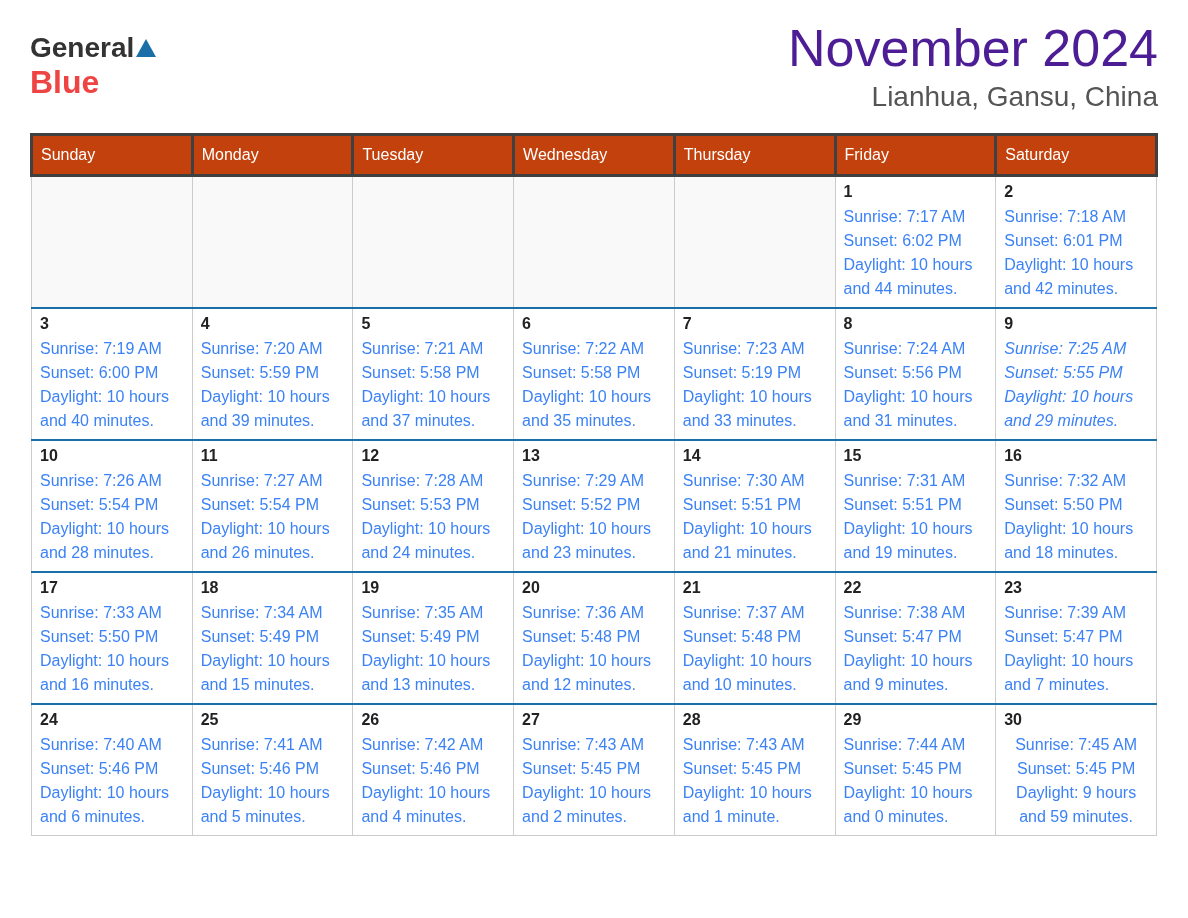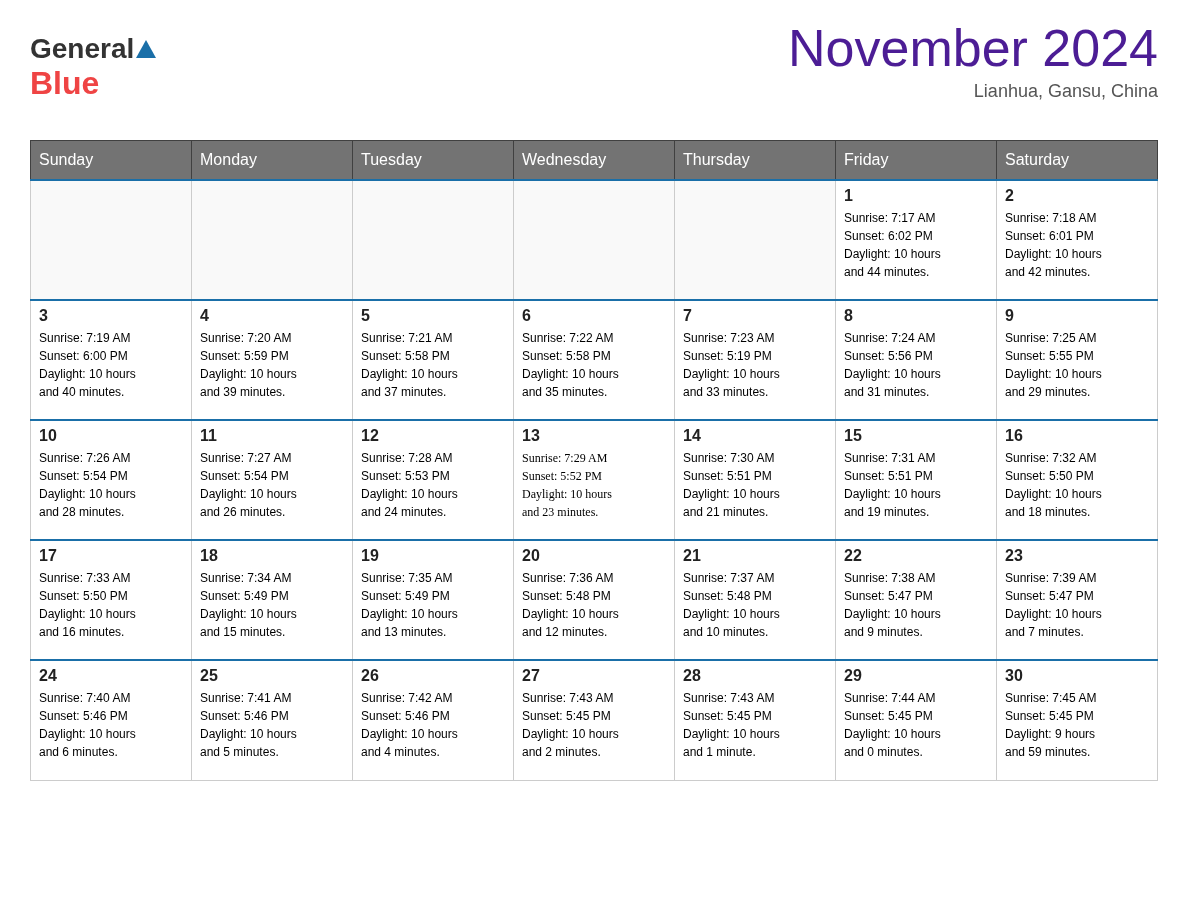--- a/index.html
+++ b/index.html
@@ -5,22 +5,22 @@
     * { box-sizing: border-box; margin: 0; padding: 0; }
     body {
       font-family: Arial, sans-serif;
       background: #fff;
       padding: 20px 30px;
       color: #333;
     }
     .header {
       display: flex;
       justify-content: space-between;
-      align-items: flex-end;
-      margin-bottom: 38px;
+      align-items: center;
+      margin-bottom: 20px;
     }
     .logo {
       display: flex;
       flex-direction: column;
       align-items: flex-start;
     }
     .logo-text {
       font-size: 28px;
       font-weight: bold;
       color: #333;
@@ -48,55 +48,55 @@
     .title-section {
       text-align: right;
     }
     .month-title {
       font-size: 52px;
       font-weight: normal;
       color: #4c1d95;
       line-height: 1.1;
     }
     .location-title {
-      font-size: 18px;
+      font-size: 28px;
       color: #555;
       margin-top: 4px;
     }
     .calendar {
       width: 100%;
       border-collapse: collapse;
       border: 1px solid #aaa;
     }
     .calendar th {
-      background-color: #737373;
+      background-color: #c2410c;
       color: #fff;
       padding: 10px 8px;
       text-align: left;
       font-size: 16px;
       font-weight: normal;
-      border: 1px solid #404040;
+      border: 3px solid #404040;
     }
     .calendar td {
       vertical-align: top;
       padding: 6px 8px;
       border: 1px solid #ccc;
       width: calc(100% / 7);
       min-height: 110px;
       height: 120px;
     }
     .day-number {
       font-size: 16px;
       font-weight: bold;
       color: #222;
       margin-bottom: 4px;
     }
     .day-info {
-      font-size: 12px;
-      color: #000000;
+      font-size: 16px;
+      color: #3b82f6;
       line-height: 1.5;
     }
     .calendar tr {
       border-bottom: 2px solid #1a6fa8;
     }
     .calendar tbody tr:last-child {
       border-bottom: none;
     }
     .empty-cell {
       background: #f9f9f9;
@@ -193,21 +193,21 @@
         </td>
         <td>
           <div class="day-number">8</div>
           <div class="day-info" style="white-space: pre-line;">Sunrise: 7:24 AM
 Sunset: 5:56 PM
 Daylight: 10 hours
 and 31 minutes.</div>
         </td>
         <td>
           <div class="day-number">9</div>
-          <div class="day-info" style="white-space: pre-line;">Sunrise: 7:25 AM
+          <div class="day-info" style="white-space: pre-line; font-style: italic;">Sunrise: 7:25 AM
 Sunset: 5:55 PM
 Daylight: 10 hours
 and 29 minutes.</div>
         </td>
       </tr>
       <tr>
         <td>
           <div class="day-number">10</div>
           <div class="day-info" style="white-space: pre-line;">Sunrise: 7:26 AM
 Sunset: 5:54 PM
@@ -223,21 +223,21 @@
         </td>
         <td>
           <div class="day-number">12</div>
           <div class="day-info" style="white-space: pre-line;">Sunrise: 7:28 AM
 Sunset: 5:53 PM
 Daylight: 10 hours
 and 24 minutes.</div>
         </td>
         <td>
           <div class="day-number">13</div>
-          <div class="day-info" style="white-space: pre-line; font-family: Liberation Serif, serif;">Sunrise: 7:29 AM
+          <div class="day-info" style="white-space: pre-line;">Sunrise: 7:29 AM
 Sunset: 5:52 PM
 Daylight: 10 hours
 and 23 minutes.</div>
         </td>
         <td>
           <div class="day-number">14</div>
           <div class="day-info" style="white-space: pre-line;">Sunrise: 7:30 AM
 Sunset: 5:51 PM
 Daylight: 10 hours
 and 21 minutes.</div>
@@ -346,20 +346,20 @@
         </td>
         <td>
           <div class="day-number">29</div>
           <div class="day-info" style="white-space: pre-line;">Sunrise: 7:44 AM
 Sunset: 5:45 PM
 Daylight: 10 hours
 and 0 minutes.</div>
         </td>
         <td>
           <div class="day-number">30</div>
-          <div class="day-info" style="white-space: pre-line;">Sunrise: 7:45 AM
+          <div class="day-info" style="white-space: pre-line; text-align: center;">Sunrise: 7:45 AM
 Sunset: 5:45 PM
 Daylight: 9 hours
 and 59 minutes.</div>
         </td>
       </tr>
     </tbody>
 </table>
 
 </body></html>

